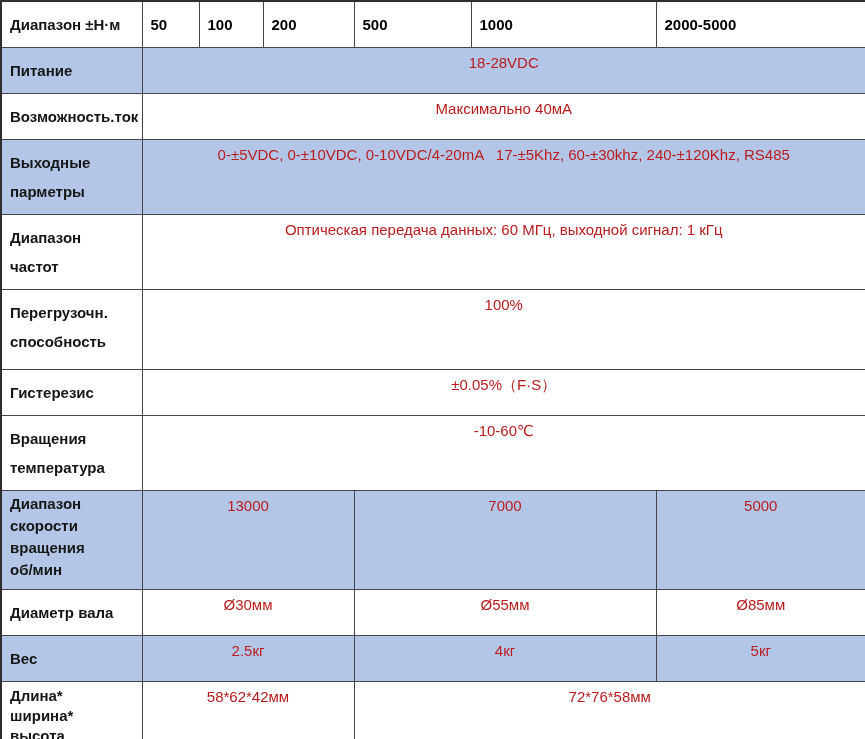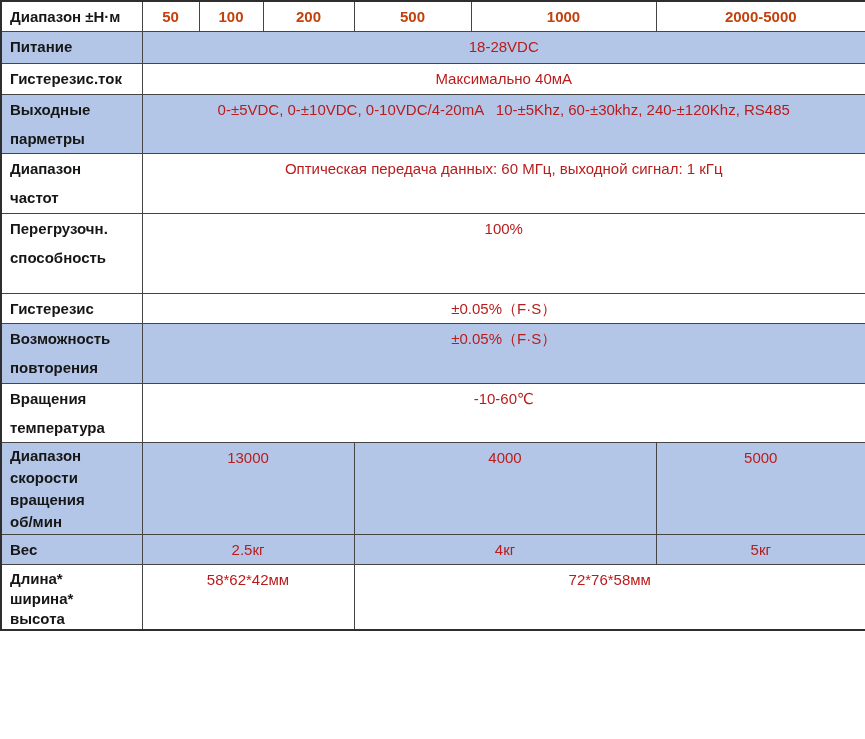--- a/index.html
+++ b/index.html
@@ -9,39 +9,39 @@
     table-layout:fixed;
     width:865px;
     border:2px solid #2e2e2e;
   }
   td{
     border:1px solid #454545;
     vertical-align:top;
     font-size:15px;
     line-height:29px;
     overflow:hidden;
-    padding:0;
+    padding:8px;
   }
   td.lbl{
     text-align:left;
     padding-left:8px;
     padding-right:4px;
     font-weight:bold;
     color:#161616;
     white-space:pre-line;
   }
   td.val{
     text-align:center;
     color:#b91c1c;
     padding:0 3px;
   }
   td.hdr{
-    text-align:center;
+    text-align:left;
     font-weight:bold;
-    color:#c2410c;
+    color:#000000;
   }
   tr.shade td{background:var(--shade,#b4c6e7);}
   td.lh-tight{line-height:22px;padding-top:2px;}
   td.lh-tight2{line-height:20px;padding-top:4px;}
 </style>
 </head>
 <body>
 
 <table class="spec">
   <colgroup>
@@ -64,28 +64,28 @@
     <td class="hdr">1000</td>
     <td class="hdr">2000-5000</td>
   </tr>
 
   <tr class="shade" style="height:32px">
     <td class="lbl">Питание</td>
     <td class="val" colspan="6">18-28VDC</td>
   </tr>
 
   <tr style="height:31px">
-    <td class="lbl">Гистерезис.ток</td>
+    <td class="lbl">Возможность.ток</td>
     <td class="val" colspan="6">Максимально 40мА</td>
   </tr>
 
   <tr class="shade" style="height:55px">
     <td class="lbl">Выходные
 парметры</td>
-    <td class="val" colspan="6">0-±5VDC, 0-±10VDC, 0-10VDC/4-20mA  10-±5Khz, 60-±30khz, 240-±120Khz, RS485</td>
+    <td class="val" colspan="6">0-±5VDC, 0-±10VDC, 0-10VDC/4-20mA  17-±5Khz, 60-±30khz, 240-±120Khz, RS485</td>
   </tr>
 
   <tr style="height:60px">
     <td class="lbl">Диапазон
 частот</td>
     <td class="val" colspan="6">Оптическая передача данных: 60 МГц, выходной сигнал: 1 кГц</td>
   </tr>
 
 
   <tr style="height:80px">
@@ -93,42 +93,43 @@
 способность</td>
     <td class="val" colspan="6">100%</td>
   </tr>
 
 
   <tr style="height:27px">
     <td class="lbl">Гистерезис</td>
     <td class="val" colspan="6">±0.05%（F·S）</td>
   </tr>
 
-  <tr class="shade" style="height:60px">
-    <td class="lbl">Возможность
-повторения</td>
-    <td class="val" colspan="6">±0.05%（F·S）</td>
-  </tr>
 
   <tr style="height:55px">
     <td class="lbl">Вращения
 температура</td>
     <td class="val" colspan="6">-10-60℃</td>
   </tr>
 
   <tr class="shade" style="height:92px">
     <td class="lbl lh-tight">Диапазон
 скорости
 вращения
 об/мин</td>
     <td class="val" colspan="3">13000</td>
-    <td class="val" colspan="2">4000</td>
+    <td class="val" colspan="2">7000</td>
     <td class="val">5000</td>
   </tr>
 
+  <tr style="height:28px">
+    <td class="lbl">Диаметр вала</td>
+    <td class="val" colspan="3">Ø30мм</td>
+    <td class="val" colspan="2">Ø55мм</td>
+    <td class="val">Ø85мм</td>
+  </tr>
 
   <tr class="shade" style="height:29px">
     <td class="lbl">Вес</td>
     <td class="val" colspan="3">2.5кг</td>
     <td class="val" colspan="2">4кг</td>
     <td class="val">5кг</td>
   </tr>
 
   <tr style="height:62px">
     <td class="lbl lh-tight2">Длина*

